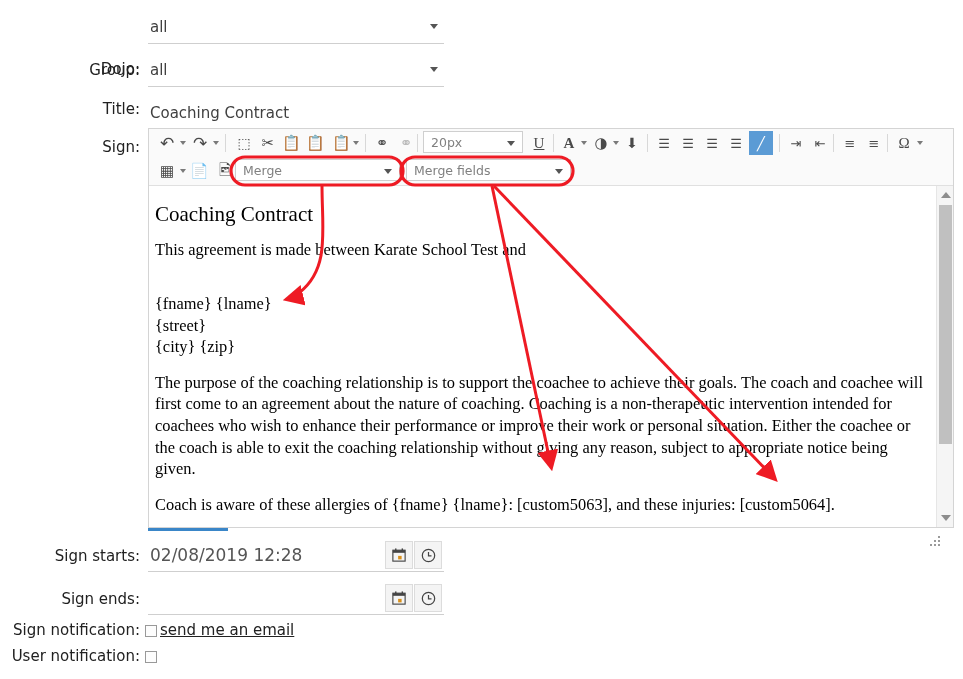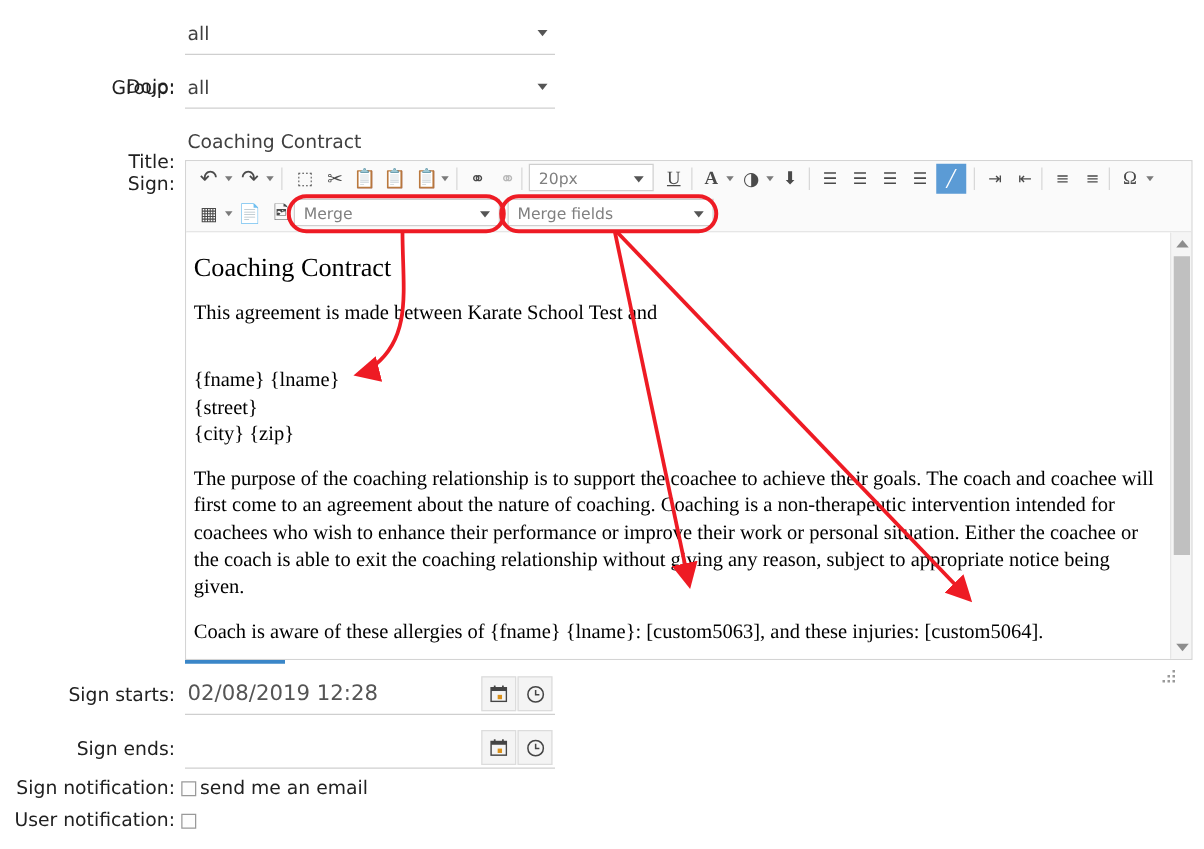--- a/index.html
+++ b/index.html
@@ -176,20 +176,21 @@
     width: 12px; height: 12px;
     border: 1px solid #999;
     background: #fdfdfd;
     box-sizing: border-box;
   }
   .cbl {
     position: absolute;
     font-size: 15px; color: #212121;
     font-family: "DejaVu Sans", sans-serif;
     white-space: nowrap;
+    text-decoration: underline;
   }
 
   
   #anno {
     position: absolute; left: 0; top: 0;
     width: 963px; height: 679px;
     pointer-events: none;
   }
 </style>
 </head>
@@ -205,21 +206,21 @@
   </div>
 
   <div class="row" style="top:51px;height:36px;">
     <div class="lbl" style="top:10px;">Group:</div>
     <div class="fieldtext" style="left:150px;top:10px;">all</div>
     <div class="caret" style="left:430px;top:16px;"></div>
     <div class="underline" style="left:148px;top:35px;width:296px;"></div>
   </div>
 
   <div class="row" style="top:94px;height:36px;">
-    <div class="lbl" style="top:26px;">Title:</div>
+    <div class="lbl" style="top:6px;">Title:</div>
     <div class="fieldtext" style="left:150px;top:10px;">Coaching Contract</div>
     <div class="underline" style="left:148px;top:35px;width:324px;"></div>
   </div>
 
   <div class="lbl" style="top:138px;">Sign:</div>
 
   <div id="editor">
 
     <div id="toolbar">
 

